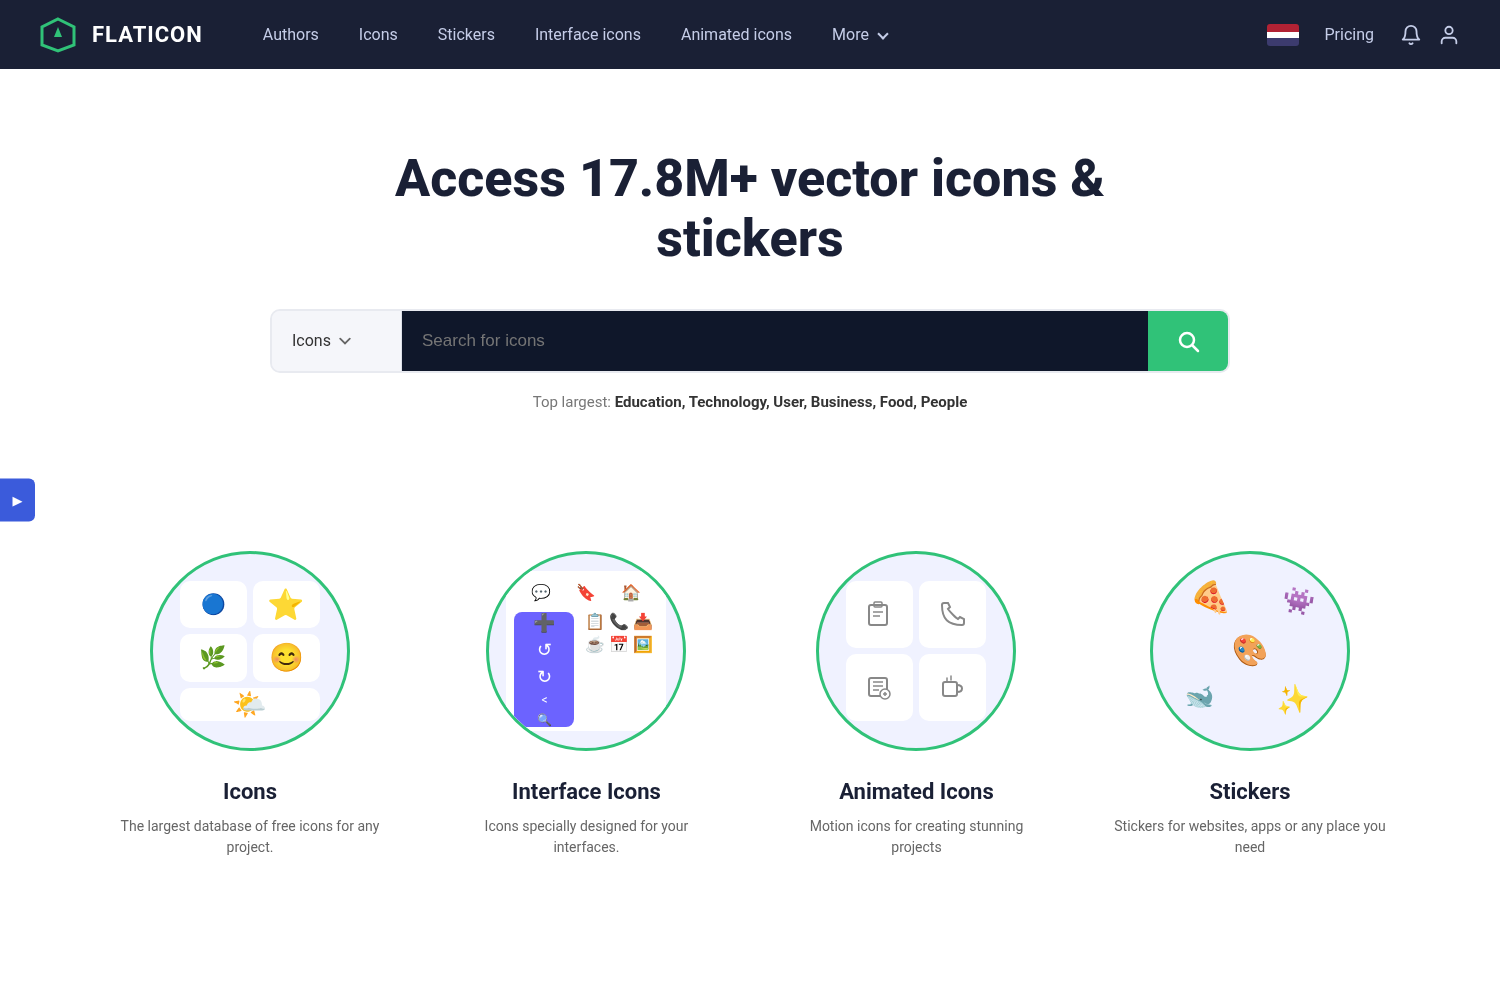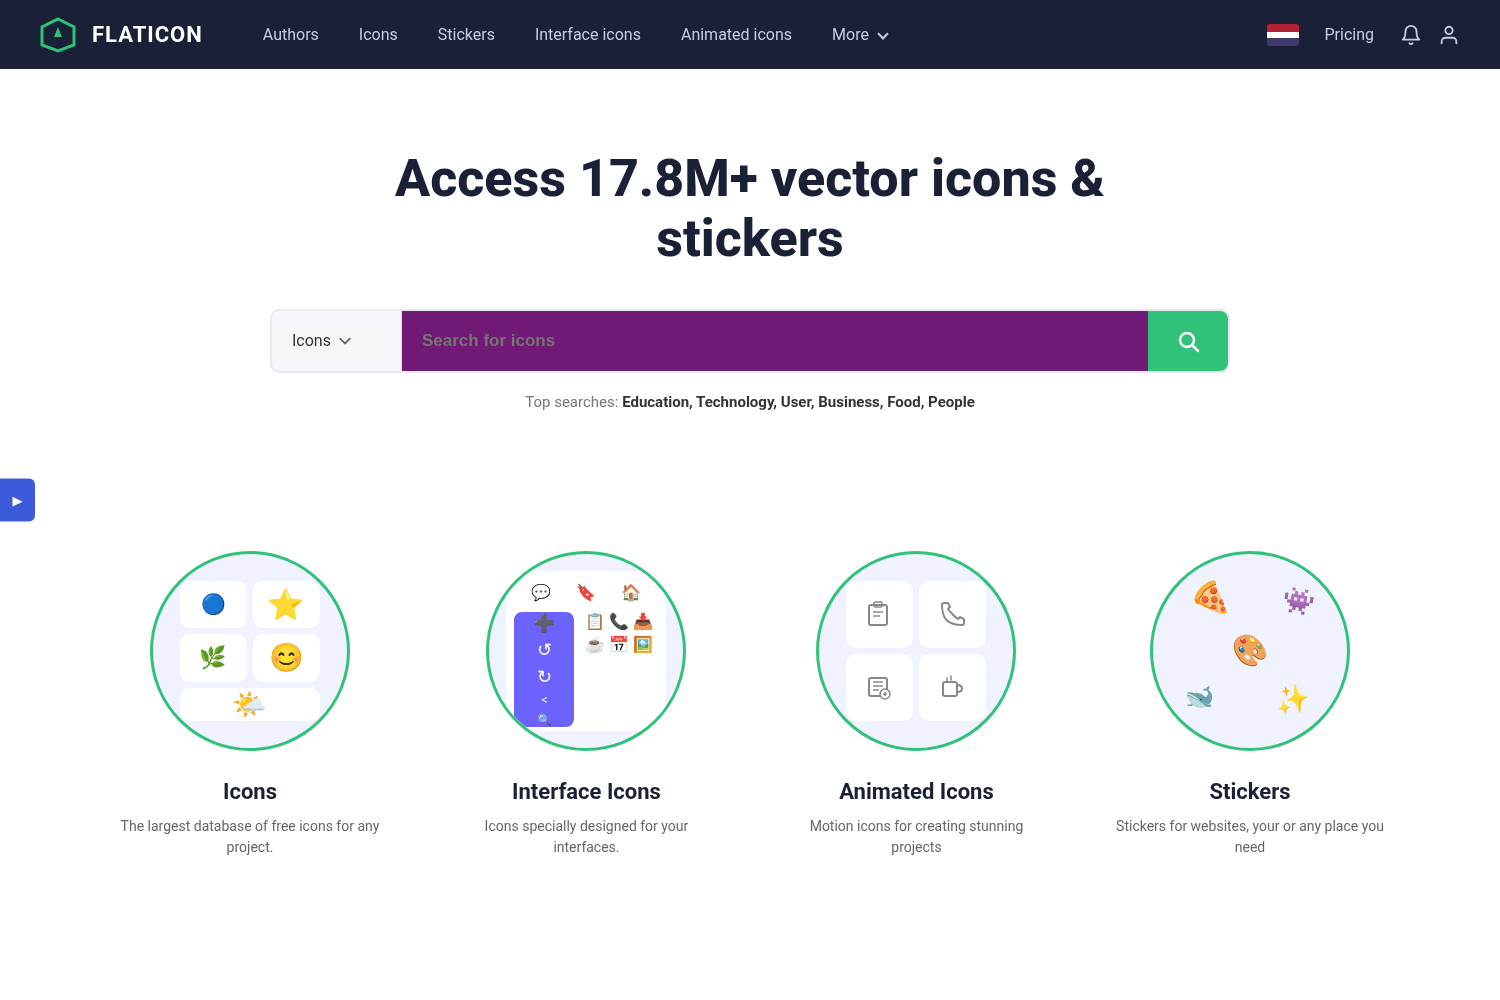--- a/index.html
+++ b/index.html
@@ -128,26 +128,25 @@
       cursor: pointer;
       font-size: 16px;
       color: #333;
       white-space: nowrap;
       min-width: 130px;
     }
     .search-type svg { width: 12px; height: 12px; fill: #666; }
     .search-input {
       flex: 1;
       border: none;
-      background: #701a75;
+      background: #0f172a;
       padding: 0 20px;
       font-size: 17px;
       color: #aaa;
       outline: none;
-      font-weight: bold;
     }
     .search-btn {
       background: #30c278;
       border: none;
       padding: 0 28px;
       cursor: pointer;
       display: flex;
       align-items: center;
       justify-content: center;
     }
@@ -401,21 +400,21 @@
     <input class="search-input" type="text" placeholder="Search for icons" style="">
     <button class="search-btn">
       <svg viewBox="0 0 24 24">
           <circle cx="11" cy="11" r="7" fill="none" stroke="#fff" stroke-width="2.5"></circle>
           <path d="M16.5 16.5 L22 22" stroke="#fff" stroke-width="2.5" stroke-linecap="round"></path>
         </svg>
     </button>
   </div>
 
   <div class="top-searches">
-    <span>Top searches: </span><strong>Education, Technology, User, Business, Food, People</strong>
+    <span>Top largest: </span><strong>Education, Technology, User, Business, Food, People</strong>
   </div>
 </div>
 
 <div class="cards-section">
 
   <div class="card">
     <div class="card-circle">
       <div class="icons-grid">
         <div class="icon-cell arrow">🔵</div>
         <div class="icon-cell star">⭐</div>
@@ -508,16 +507,16 @@
     <div class="card-circle">
       <div class="stickers-circle">
         <span class="sticker-item">🍕</span>
         <span class="sticker-item">👾</span>
         <span class="sticker-item">🐋</span>
         <span class="sticker-item">✨</span>
         <span class="sticker-item">🎨</span>
       </div>
     </div>
     <h3>Stickers</h3>
-    <p>Stickers for websites, your or any place you need</p>
+    <p>Stickers for websites, apps or any place you need</p>
   </div>
 
 </div>
 
 </body></html>

